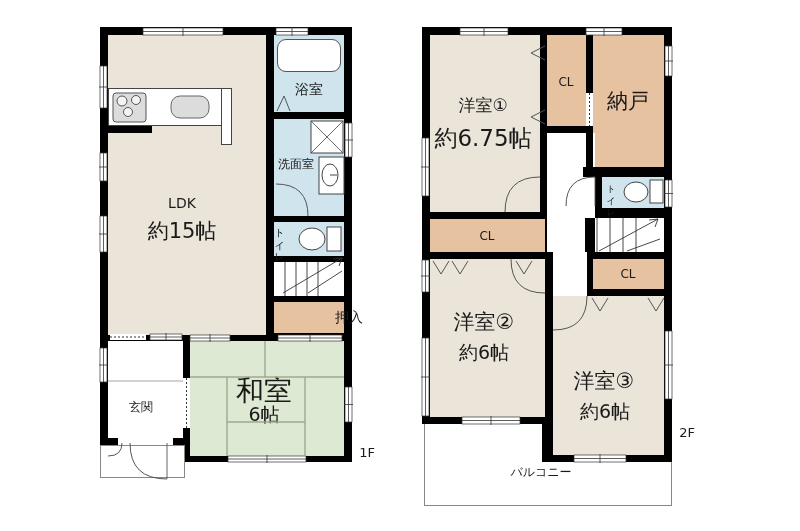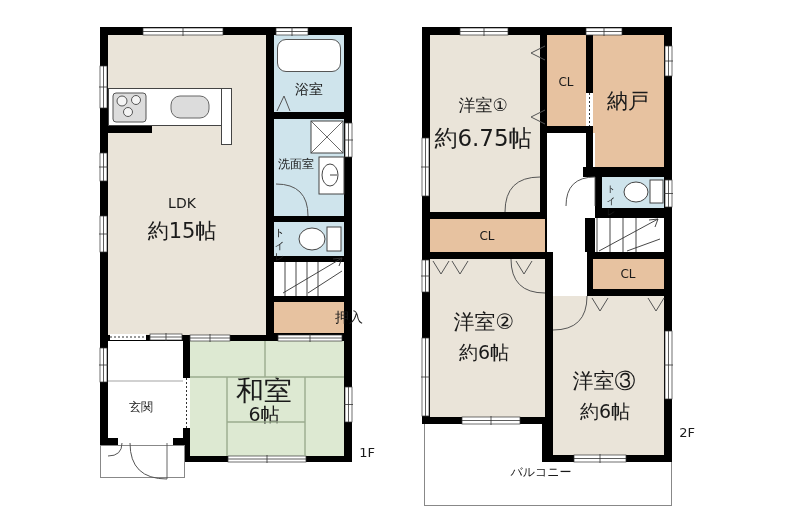--- a/index.html
+++ b/index.html
@@ -76,21 +76,21 @@
 
   <div class="lab" style="left:483px;top:105px;font-size:17px;">洋室①</div>
   <div class="lab" style="left:483px;top:138px;font-size:23px;">約6.75帖</div>
   <div class="lab" style="left:566px;top:82px;font-size:12px;">CL</div>
   <div class="lab" style="left:628px;top:101px;font-size:21px;">納戸</div>
   <div class="vlab" style="left:606px;top:179px;font-size:9px;">トイレ</div>
   <div class="lab" style="left:487px;top:236px;font-size:12px;">CL</div>
   <div class="lab" style="left:628px;top:274px;font-size:12px;">CL</div>
   <div class="lab" style="left:484px;top:322px;font-size:21px;">洋室②</div>
   <div class="lab" style="left:484px;top:352px;font-size:19px;">約6帖</div>
-  <div class="lab" style="left:604px;top:381px;font-size:21px;font-family:Liberation Serif, serif;">洋室③</div>
+  <div class="lab" style="left:604px;top:381px;font-size:21px;">洋室③</div>
   <div class="lab" style="left:605px;top:411px;font-size:19px;">約6帖</div>
   <div class="lab" style="left:541px;top:472px;font-size:12px;">バルコニー</div>
   <div class="lab" style="left:687px;top:432px;font-size:13px;">2F</div>
 
   <svg id="lines" width="800" height="531" viewBox="0 0 800 531">
     <g>
       <rect x="113" y="93" width="33" height="29" rx="3" fill="#dcdcdc" stroke="#555" stroke-width="1"></rect>
       <circle cx="122" cy="101" r="5" fill="#f4f4f4" stroke="#555" stroke-width="1"></circle>
       <circle cx="136" cy="100" r="4.5" fill="#f4f4f4" stroke="#555" stroke-width="1"></circle>
       <circle cx="128" cy="112" r="4.5" fill="#f4f4f4" stroke="#555" stroke-width="1"></circle>

